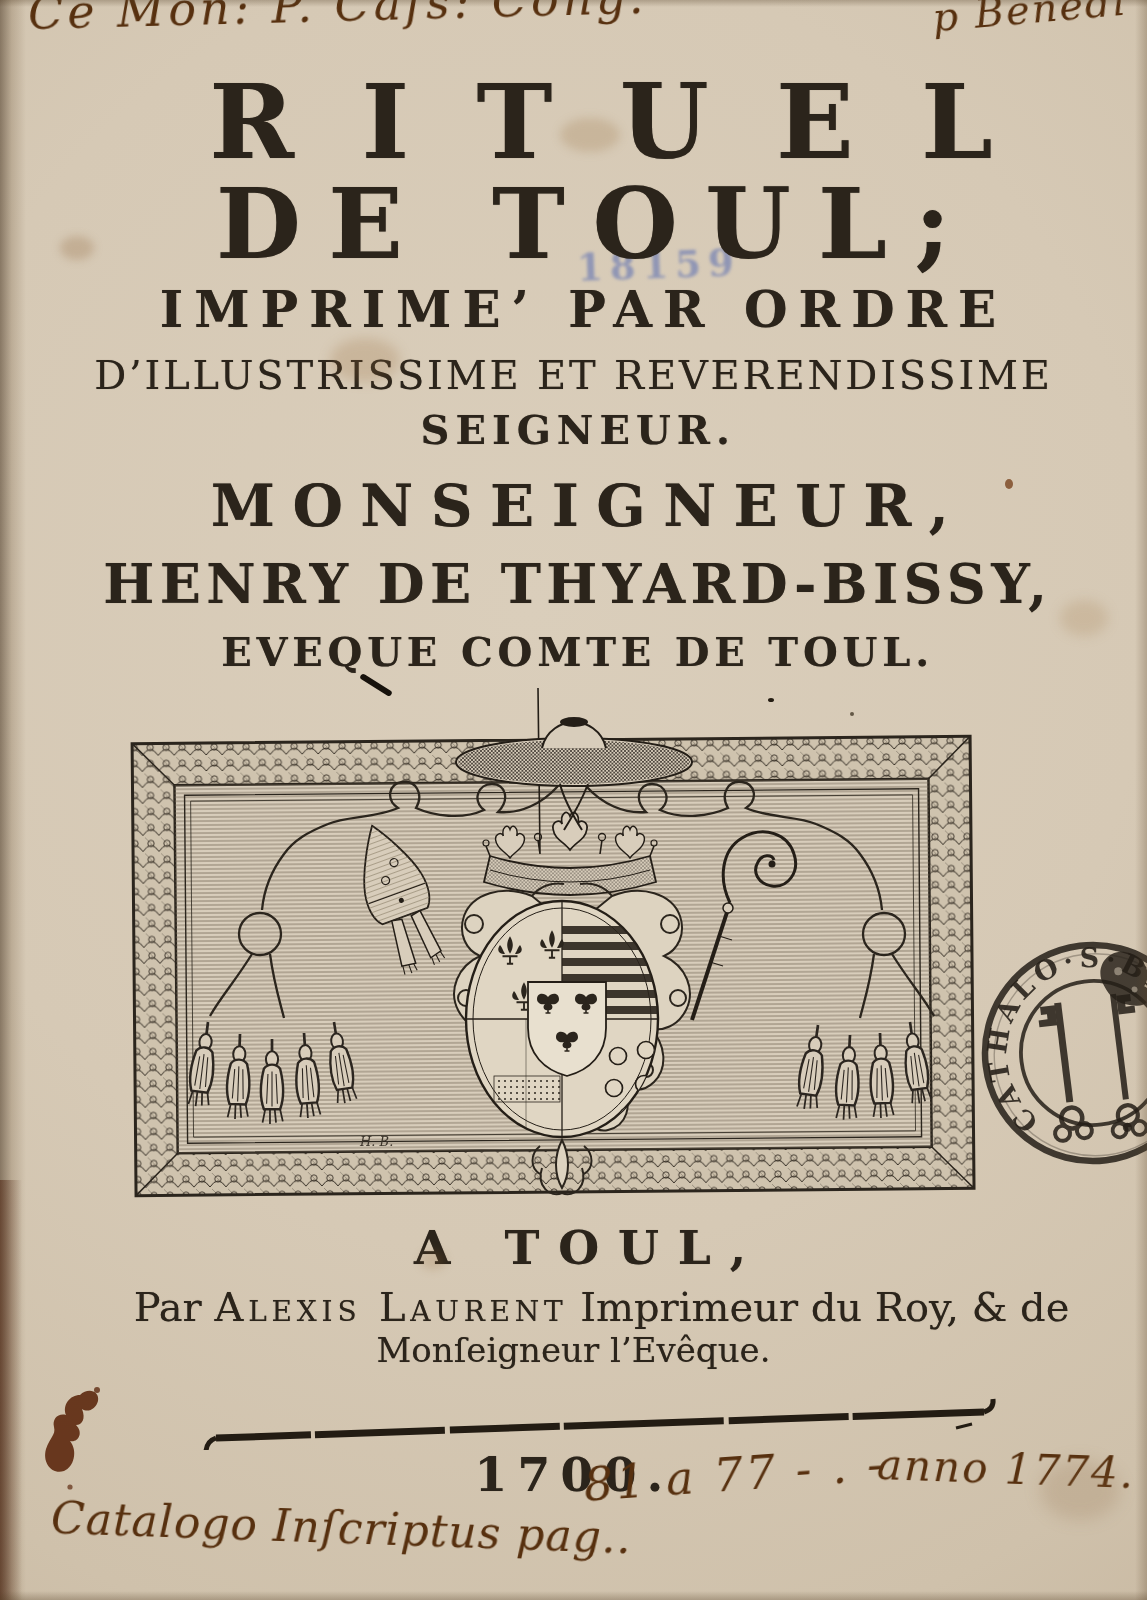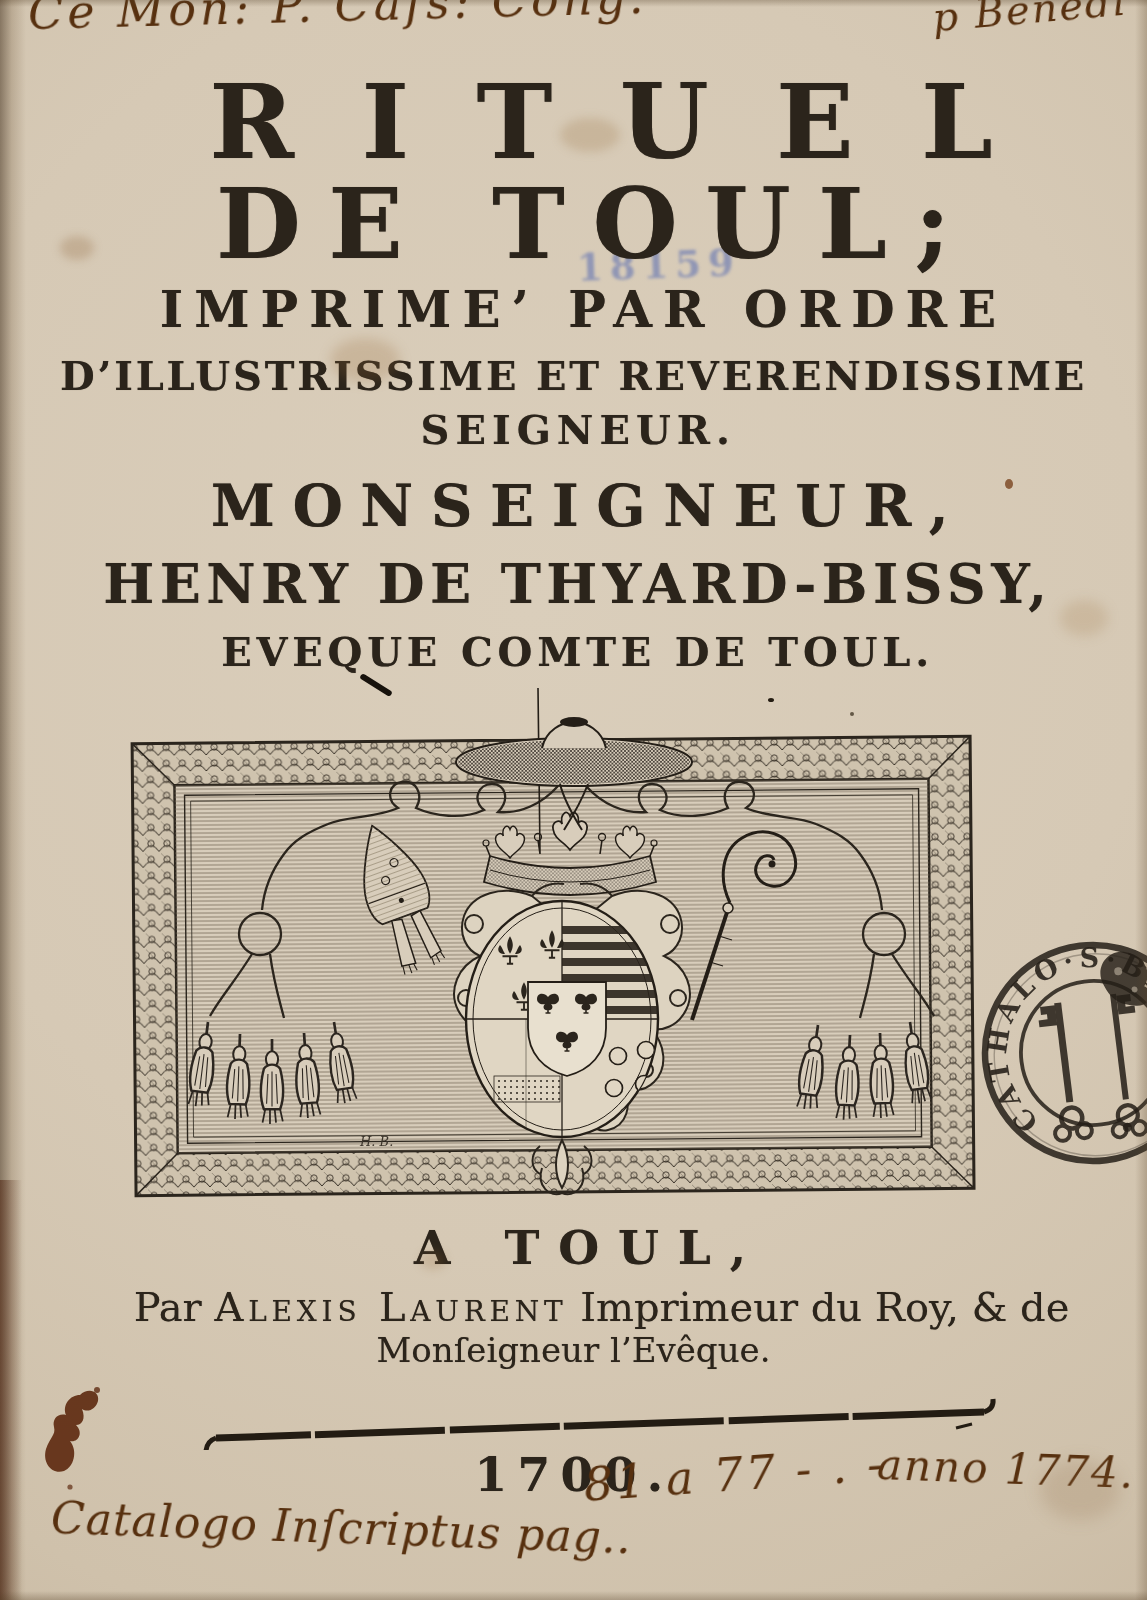--- a/index.html
+++ b/index.html
@@ -5,21 +5,21 @@
   html,body{margin:0;padding:0;background:#8a7b64;}
   .page{position:relative;width:1147px;height:1600px;overflow:hidden;
     background:
       radial-gradient(120% 90% at 46% 38%, #dacebb 0%, #d6c9b5 45%, #cfc1ab 74%, #c2b199 100%);
     font-family:"DejaVu Serif", serif;}
   .tp{position:absolute;left:0;width:100%;text-align:center;color:#2b241b;white-space:nowrap;
       text-shadow:0 0 .7px rgba(43,36,27,.55);}
   .t-title1{top:62px;font-size:102px;letter-spacing:.66em;padding-left:.6em;font-weight:600;}
   .t-title2{top:166px;font-size:98px;letter-spacing:.28em;padding-left:.24em;font-weight:600;}
   .t-ord1{top:280px;font-size:50px;letter-spacing:.22em;padding-left:.2em;font-weight:600;}
-  .t-ord2{top:352px;font-size:40px;letter-spacing:.07em;font-weight:700;}
+  .t-ord2{top:352px;font-size:40px;letter-spacing:.07em;font-weight:400;}
   .t-ord3{top:406px;font-size:40px;letter-spacing:.15em;padding-left:.12em;font-weight:600;}
   .t-ded1{top:472px;font-size:58px;letter-spacing:.3em;padding-left:.26em;font-weight:600;}
   .t-ded2{top:552px;font-size:54px;letter-spacing:.1em;padding-left:.08em;font-weight:600;}
   .t-ded3{top:628px;font-size:40px;letter-spacing:.12em;padding-left:.1em;font-weight:600;}
   .t-place{top:1220px;font-size:47px;letter-spacing:.4em;padding-left:.34em;font-weight:700;}
   .t-imp1{top:1284px;font-size:40px;margin-left:28px;}
   .t-imp1 .sc{font-variant:small-caps;letter-spacing:.12em;}
   .t-imp2{top:1330px;font-size:34px;}
   .t-year{top:1447px;font-size:47px;letter-spacing:.22em;padding-left:.18em;transform:translateX(-8px);font-weight:600;}
   .hw{position:absolute;font-family:"DejaVu Serif",serif;font-style:italic;color:#57300f;

